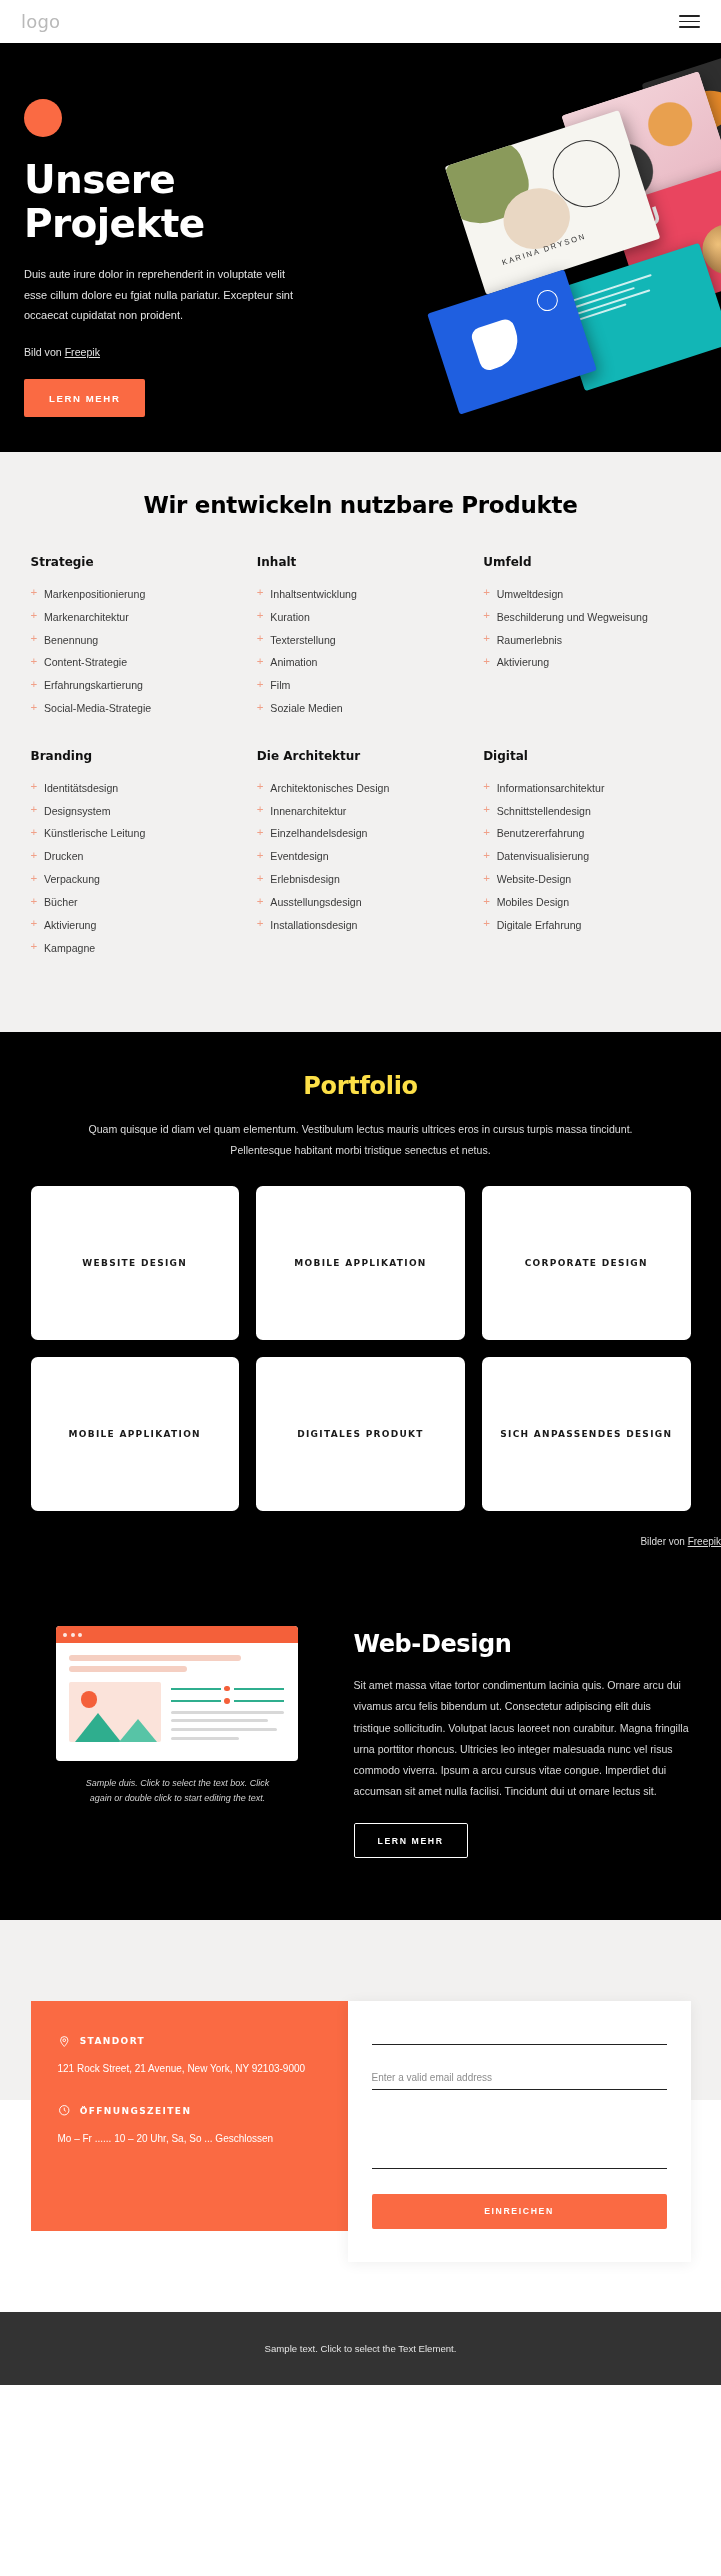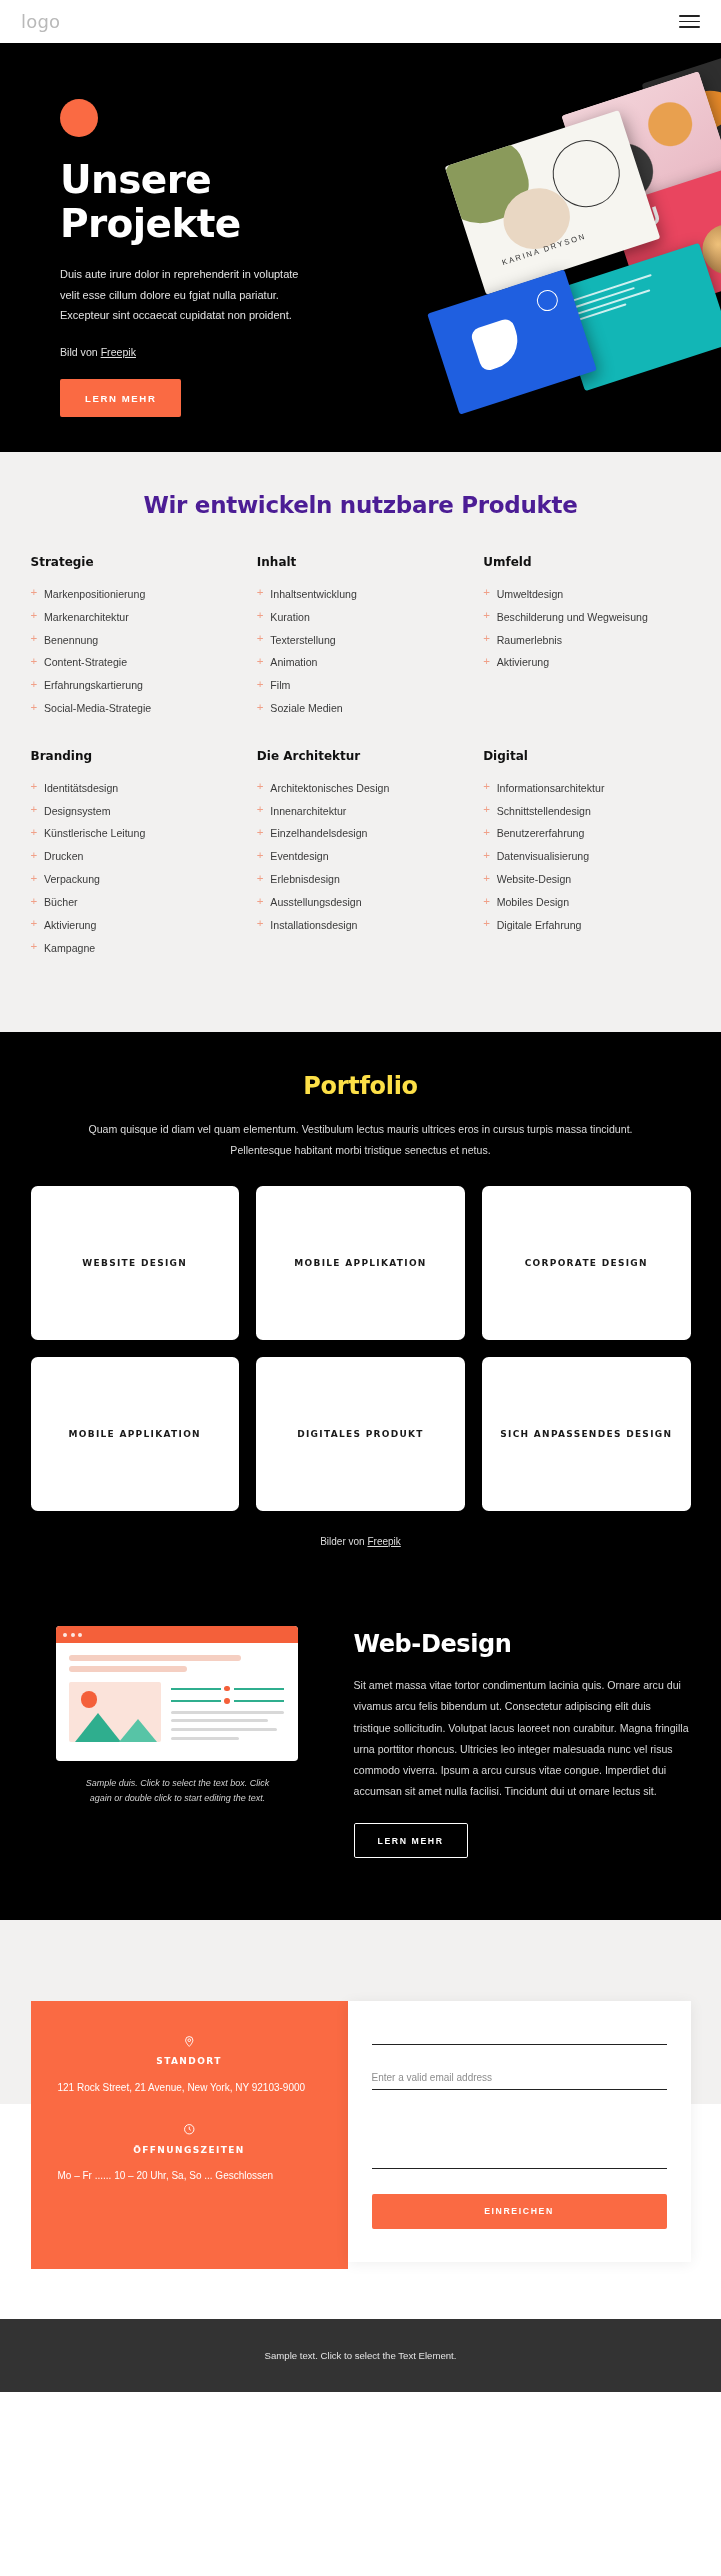--- a/index.html
+++ b/index.html
@@ -32,21 +32,21 @@
   .burger { width: 21px; display: flex; flex-direction: column; gap: 3.8px; cursor: pointer; }
   .burger span { display: block; height: 1.9px; background: #222; border-radius: 1px; }
 
   
   .hero {
     position: relative;
     background: #000000;
     height: 409px;
     overflow: hidden;
   }
-  .hero-inner { position: relative; z-index: 4; padding: 56px 0 0 60px; width: 317px; }
+  .hero-inner { position: relative; z-index: 4; padding: 56px 0 0 24px; width: 317px; }
   .hero-dot {
     width: 38px; height: 38px; border-radius: 50%;
     background: #fa6a43; margin-bottom: 21px;
   }
   .hero h1 {
     font-family: "DejaVu Sans", sans-serif;
     font-size: 39px;
     line-height: 1.12;
     color: #ffffff;
     font-weight: 700;
@@ -112,21 +112,21 @@
   .c6 { width: 115px; height: 92px; left: 317px; top: -25px; background: #2e2e2e; transform: rotate(-18deg); }
   .c6 .o { position:absolute; left: 13.5px; top: 25px; width: 67px; height: 40px; background:#e98b2a; border-radius: 40% 60% 55% 45%; }
 
   
   .services { background: #f2f1f0; padding: 40px 0 44px; }
   .section-title {
     font-family: "DejaVu Sans", sans-serif;
     font-size: 23px;
     font-weight: 700;
     text-align: center;
-    color: #4c1d95;
+    color: #000000;
     letter-spacing: -0.3px;
     margin-bottom: 37px;
   }
   .svc-grid {
     width: 660px; margin: 0 auto;
     display: grid; grid-template-columns: repeat(3, 1fr); gap: 0 19px;
   }
   .svc-col { margin-bottom: 29px; }
   .svc-col h3 {
     font-family: "DejaVu Sans", sans-serif;
@@ -158,21 +158,21 @@
     display: flex; flex-direction: row; cursor: pointer;
   }
   .pf-thumb { height: 154px; position: relative; overflow: hidden; }
   .pf-label {
     flex: 1;
     display: flex; align-items: center; justify-content: center; text-align: center;
     font-size: 9px; font-weight: 700; letter-spacing: 1.3px;
     color: #1a1a1a; padding: 15.4px 9.6px; min-height: 54px; line-height: 1.6;
     font-family: "DejaVu Sans", sans-serif;
   }
-  .pf-credit { text-align: center; margin-top: 25px; font-size: 10px; color: #dcdcdc; }
+  .pf-credit { text-align: right; margin-top: 25px; font-size: 10px; color: #dcdcdc; }
   .pf-credit a { color: #dcdcdc; text-decoration: underline; }
 
   
   .t1 { background: linear-gradient(150deg,#cdb9a4 0%, #b79d85 40%, #8d7660 100%); }
   .t1::before { content:""; position:absolute; left: 14%; top: 16%; width: 72%; height: 62%;
     background:#f7f3ee; border-radius: 3.8px; box-shadow: 0 3.8px 9.6px rgba(0,0,0,.25);}
   .t1::after { content:""; position:absolute; left: 8%; bottom: 8%; width: 84%; height: 16%;
     background:#dfd9d2; border-radius: 2.9px;}
 
   .t2 { background: #16243d; }
@@ -250,21 +250,21 @@
     padding: 11.5px 23px; border-radius: 1.9px; cursor: pointer;
     font-family: "Liberation Sans", sans-serif;
   }
   .contact {
     background: linear-gradient(180deg,#f2f1f0 0%, #f2f1f0 46%, #ffffff 46%, #ffffff 100%);
     padding-bottom: 50px;
   }
   .contact-wrap { width: 660px; margin: 0 auto; display: flex; gap: 0; align-items: flex-start; }
   .info-card { width: 317px; background: #fa6a43; padding: 33px 27px 58px; color: #fff; }
   .info-block { margin-bottom: 25px; }
-  .info-head { display: flex; align-items: center; gap: 8.7px; margin-bottom: 12.5px; flex-direction: column; }
+  .info-head { display: flex; align-items: center; gap: 8.7px; margin-bottom: 12.5px; }
   .info-head .ic { width: 13.5px; height: 13.5px; display:flex; align-items:center; justify-content:center; }
   .info-head .ttl { font-size: 9px; font-weight: 700; letter-spacing: 1.4px; font-family: "DejaVu Sans", sans-serif; }
   .info-body { font-size: 10px; line-height: 1.85; color: #fff; }
   .form-card { flex: 1; background: #fff; padding: 19px 24px 33px; box-shadow: 0 1.9px 13.5px rgba(0,0,0,.07); }
   .fld { margin-bottom: 21px; }
   .fld input, .fld textarea {
     width: 100%; border: none; border-bottom: 1.4px solid #222; background: transparent;
     font-size: 10px; color: #333; padding: 5.8px 0 6.7px;
     font-family: "Liberation Sans", sans-serif; outline: none; resize: none;
   }

